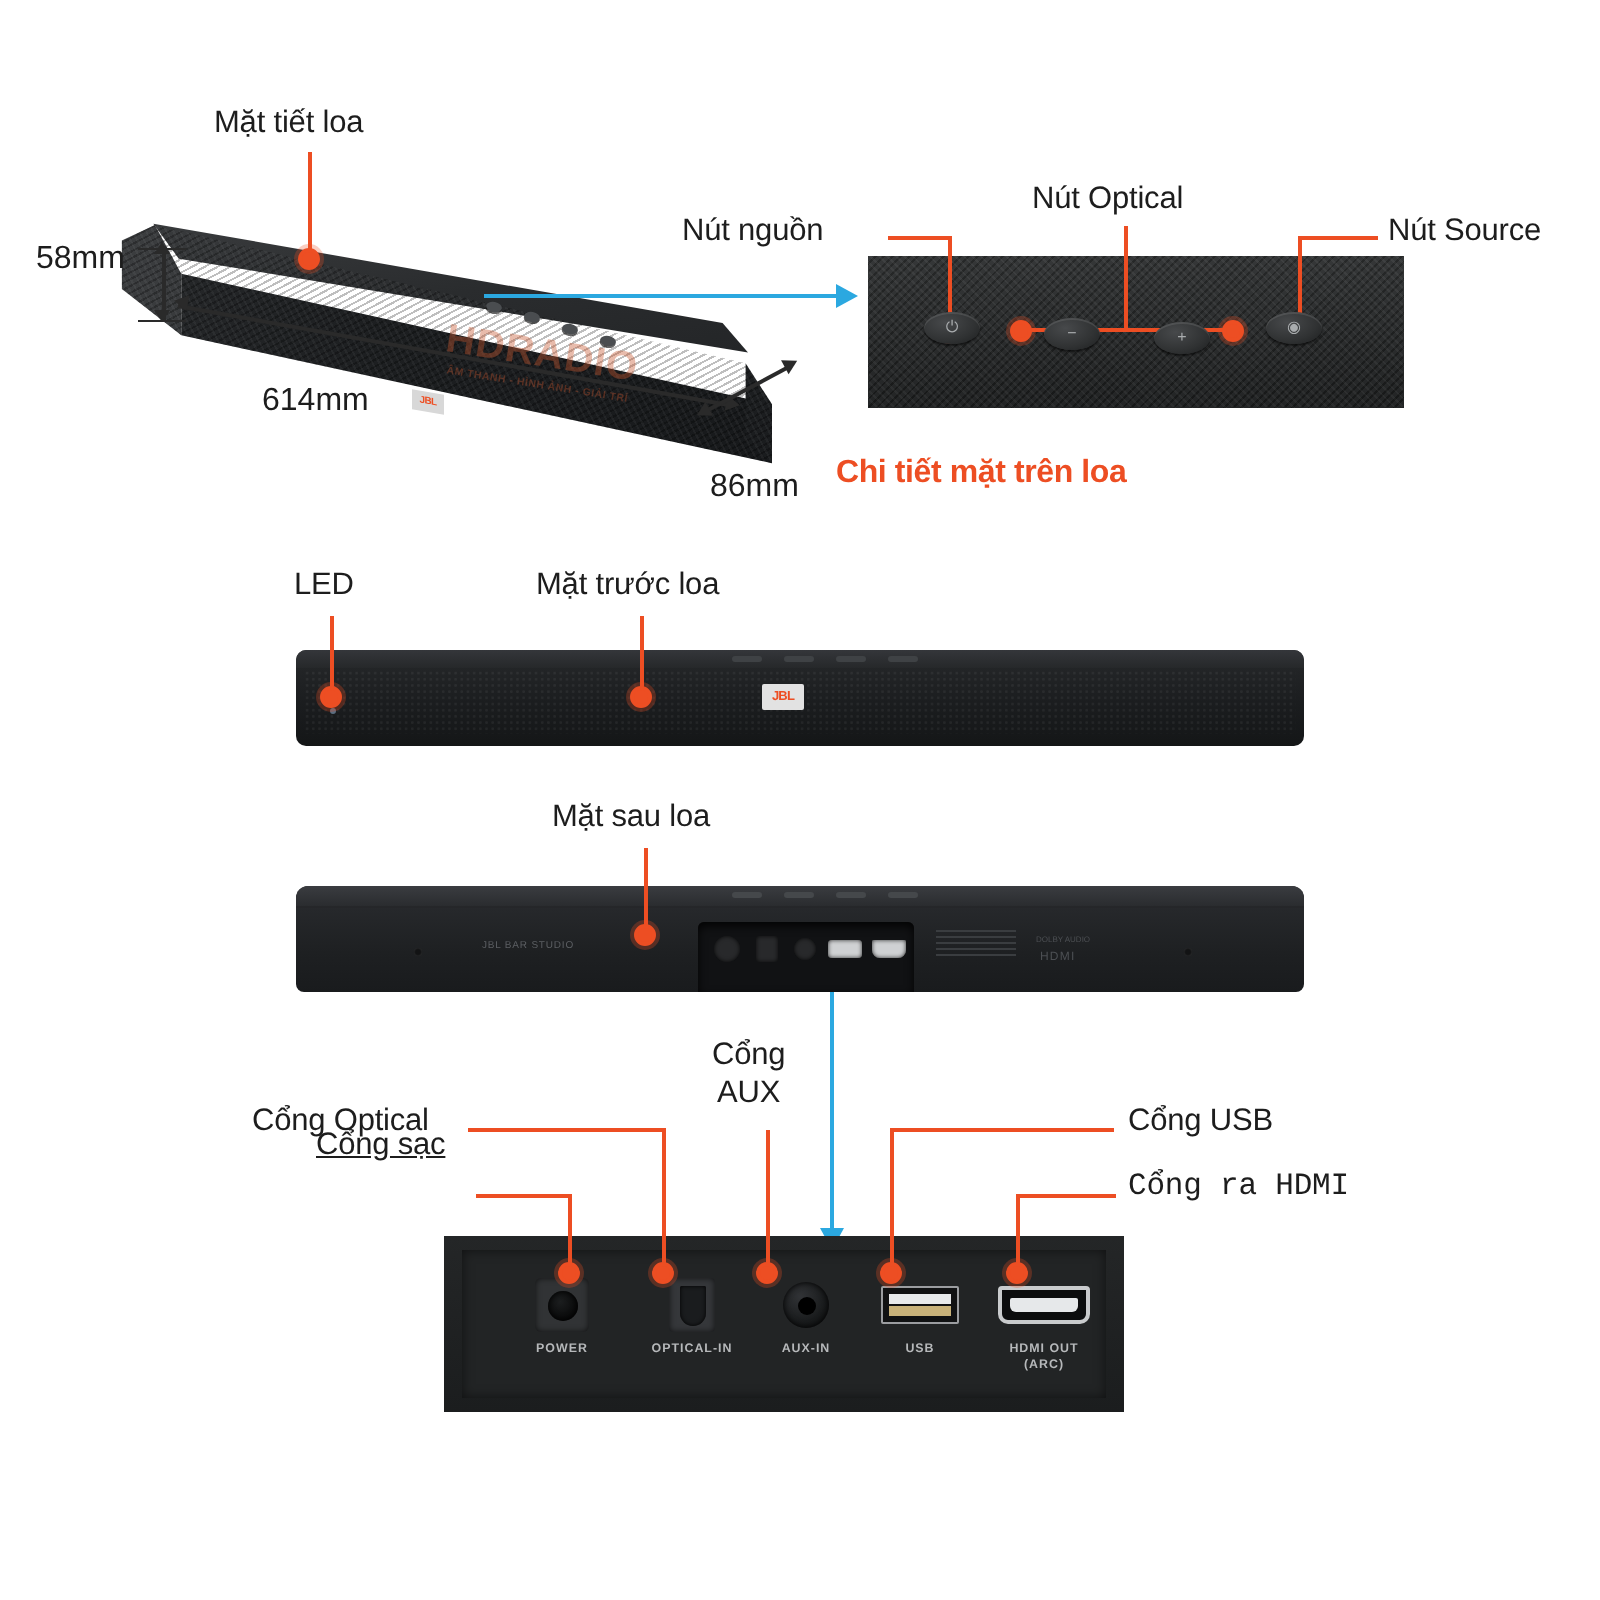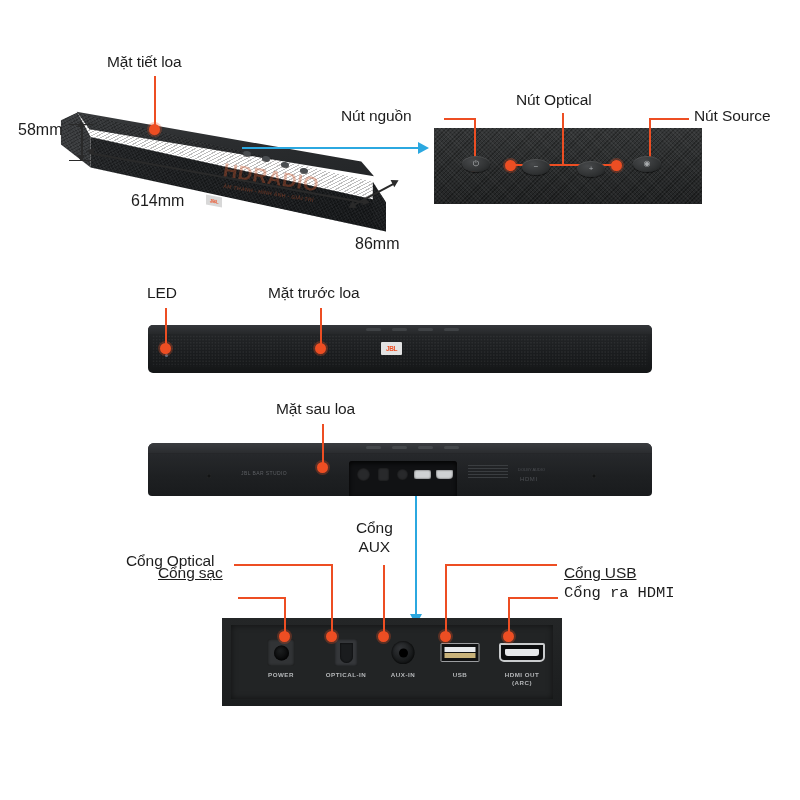--- a/index.html
+++ b/index.html
@@ -420,20 +420,21 @@
   <div class="ld ld-v" style="left:562px; top:113px; height:52px;"></div>
   <div class="ld ld-h" style="left:510px; top:164px; width:107px;"></div>
   <div class="dot" style="left:505px; top:160px;"></div>
   <div class="dot" style="left:611px; top:160px;"></div>
 
   <div class="lbl" style="left:694px; top:107px;">Nút Source</div>
   <div class="ld ld-h" style="left:651px; top:118px; width:38px;"></div>
   <div class="ld ld-v" style="left:649px; top:118px; height:44px;"></div>
   <div class="dot" style="left:644px; top:158px;"></div>
 
+  <div class="caption" style="left:418px; top:228px;">Chi tiết mặt trên loa</div>
 
   <div id="frontbar">
     <div class="topstrip"></div>
     <div class="tinybtn" style="left:218px;"></div>
     <div class="tinybtn" style="left:244px;"></div>
     <div class="tinybtn" style="left:270px;"></div>
     <div class="tinybtn" style="left:296px;"></div>
     <div class="grillefront"></div>
     <div class="ledgroup">
       <span></span>
@@ -529,21 +530,21 @@
   <div class="lbl" style="left:126px; top:552px;">Cổng Optical</div>
   <div class="ld ld-h" style="left:234px; top:564px; width:99px;"></div>
   <div class="ld ld-v" style="left:331px; top:564px; height:71px;"></div>
   <div class="dot" style="left:326px; top:631px;"></div>
 
   <div class="lbl" style="left:356px; top:519px; text-align:center; line-height:1.2;">Cổng
 AUX</div>
   <div class="ld ld-v" style="left:383px; top:565px; height:70px;"></div>
   <div class="dot" style="left:378px; top:631px;"></div>
 
-  <div class="lbl" style="left:564px; top:564px;text-decoration:underline;">Cổng USB</div>
+  <div class="lbl" style="left:564px; top:552px;">Cổng USB</div>
   <div class="ld ld-h" style="left:447px; top:564px; width:110px;"></div>
   <div class="ld ld-v" style="left:445px; top:564px; height:71px;"></div>
   <div class="dot" style="left:440px; top:631px;"></div>
 
   <div class="lbl" style="left:564px; top:585px;font-family:Liberation Mono, monospace;">Cổng ra HDMI</div>
   <div class="ld ld-h" style="left:510px; top:597px; width:48px;"></div>
   <div class="ld ld-v" style="left:508px; top:597px; height:38px;"></div>
   <div class="dot" style="left:503px; top:631px;"></div>
 
 

